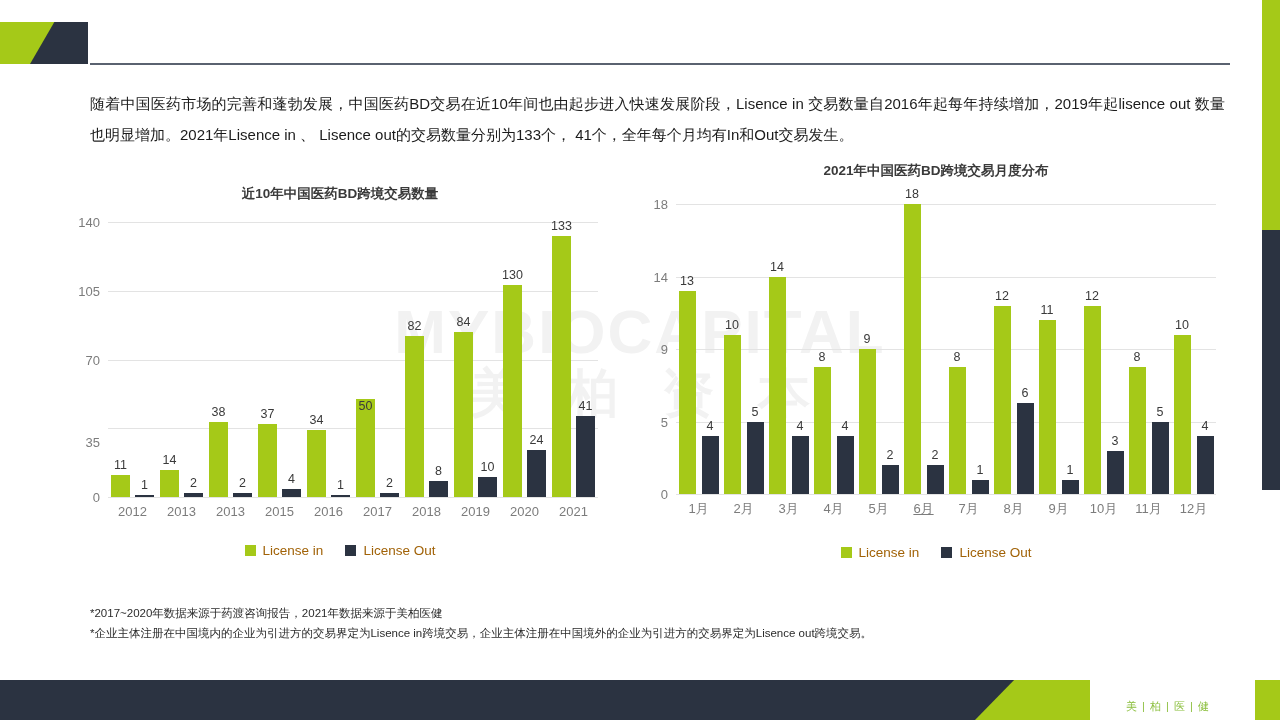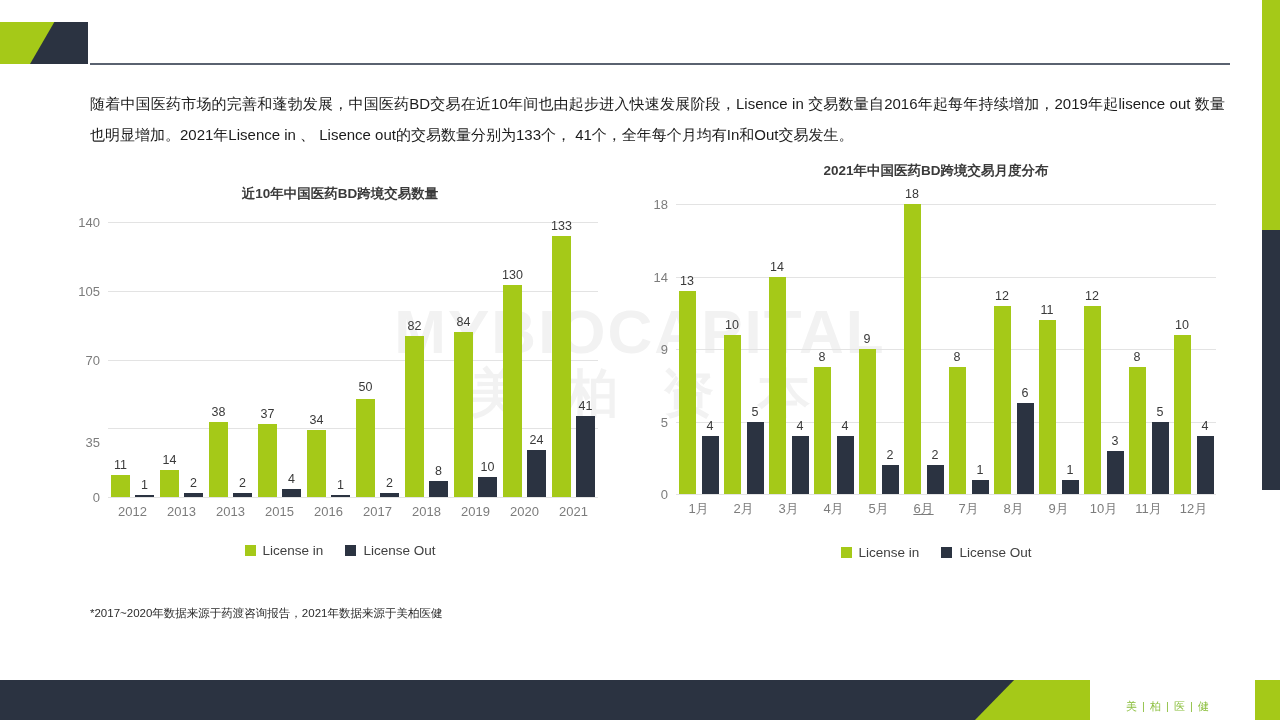--- a/index.html
+++ b/index.html
@@ -77,21 +77,21 @@
     position:absolute;text-align:center;
     font-size:12.5px;color:#3a3a3a;line-height:13px;white-space:nowrap;
   }
 
   
   .legend{position:absolute;display:flex;align-items:center;gap:16px;}
   .lg-item{display:flex;align-items:center;gap:7px;}
   .lg-sw{width:11px;height:11px;display:inline-block;}
   .lg-sw.s1{background:#a5c918;}
   .lg-sw.s2{background:#2b3341;}
-  .lg-tx{font-size:13.5px;color:#404040;white-space:nowrap;}
+  .lg-tx{font-size:13.5px;color:#a16207;white-space:nowrap;}
 
   
   .notes{position:absolute;left:90px;top:603px;}
   .note{font-size:11.5px;color:#2b2b2b;line-height:20px;white-space:nowrap;}
 
   
   .foot-navy{
     position:absolute;left:0;top:680px;width:1090px;height:40px;background:#2b3341;
     clip-path:polygon(0 0,100% 0,96.3% 100%,0 100%);
   }
@@ -186,21 +186,21 @@
       <div class="xtick" style="left: 97px; width: 49px; top: 320px;">2013</div>
       <div class="vlabel" style="left: 139px; width: 39px; top: 221.357px;">38</div>
       <div class="vlabel" style="left: 163px; width: 39px; top: 292.071px;">2</div>
       <div class="xtick" style="left: 146px; width: 49px; top: 320px;">2013</div>
       <div class="vlabel" style="left: 188px; width: 39px; top: 223.321px;">37</div>
       <div class="vlabel" style="left: 212px; width: 39px; top: 288.143px;">4</div>
       <div class="xtick" style="left: 195px; width: 49px; top: 320px;">2015</div>
       <div class="vlabel" style="left: 237px; width: 39px; top: 229.214px;">34</div>
       <div class="vlabel" style="left: 261px; width: 39px; top: 294.036px;">1</div>
       <div class="xtick" style="left: 244px; width: 49px; top: 320px;">2016</div>
-      <div class="vlabel" style="left: 286px; width: 39px; top: 196px;">50</div>
+      <div class="vlabel" style="left: 286px; width: 39px; top: 215px;">50</div>
       <div class="vlabel" style="left: 310px; width: 39px; top: 292.071px;">2</div>
       <div class="xtick" style="left: 293px; width: 49px; top: 320px;">2017</div>
       <div class="vlabel" style="left: 335px; width: 39px; top: 134.929px;">82</div>
       <div class="vlabel" style="left: 359px; width: 39px; top: 280.286px;">8</div>
       <div class="xtick" style="left: 342px; width: 49px; top: 320px;">2018</div>
       <div class="vlabel" style="left: 384px; width: 39px; top: 131px;">84</div>
       <div class="vlabel" style="left: 408px; width: 39px; top: 276.357px;">10</div>
       <div class="xtick" style="left: 391px; width: 49px; top: 320px;">2019</div>
       <div class="vlabel" style="left: 433px; width: 39px; top: 83.8571px;">130</div>
       <div class="vlabel" style="left: 457px; width: 39px; top: 248.857px;">24</div>
@@ -300,20 +300,21 @@
         </div>
         <div class="lg-item">
           <span class="lg-sw s2"></span>
           <span class="lg-tx">License Out</span>
         </div>
       </div>
     </div>
 
   <div class="notes">
     <div class="note">*2017~2020年数据来源于药渡咨询报告，2021年数据来源于美柏医健</div>
+    <div class="note">*企业主体注册在中国境内的企业为引进方的交易界定为Lisence in跨境交易，企业主体注册在中国境外的企业为引进方的交易界定为Lisence out跨境交易。</div>
   </div>
 
   <div class="foot-navy"></div>
   <div class="foot-green"></div>
   <div class="foot-green-r"></div>
 
   <div class="logo">
     <div class="logo-sub">美 | 柏 | 医 | 健</div>
   </div>
 

